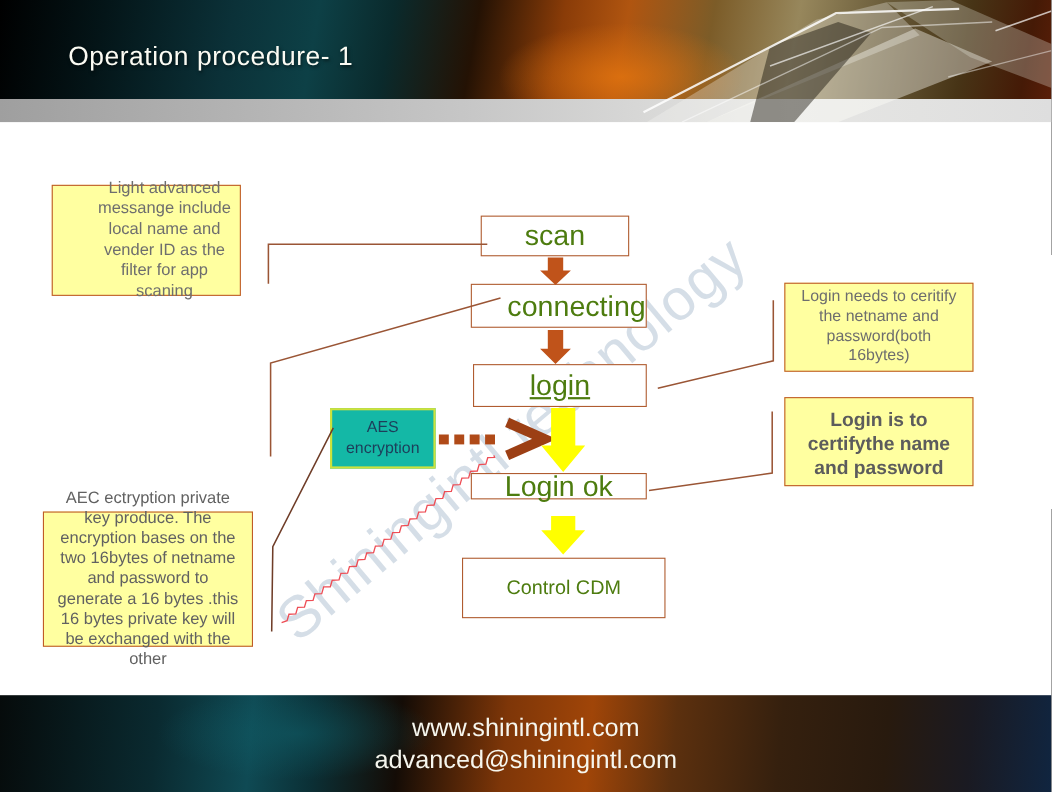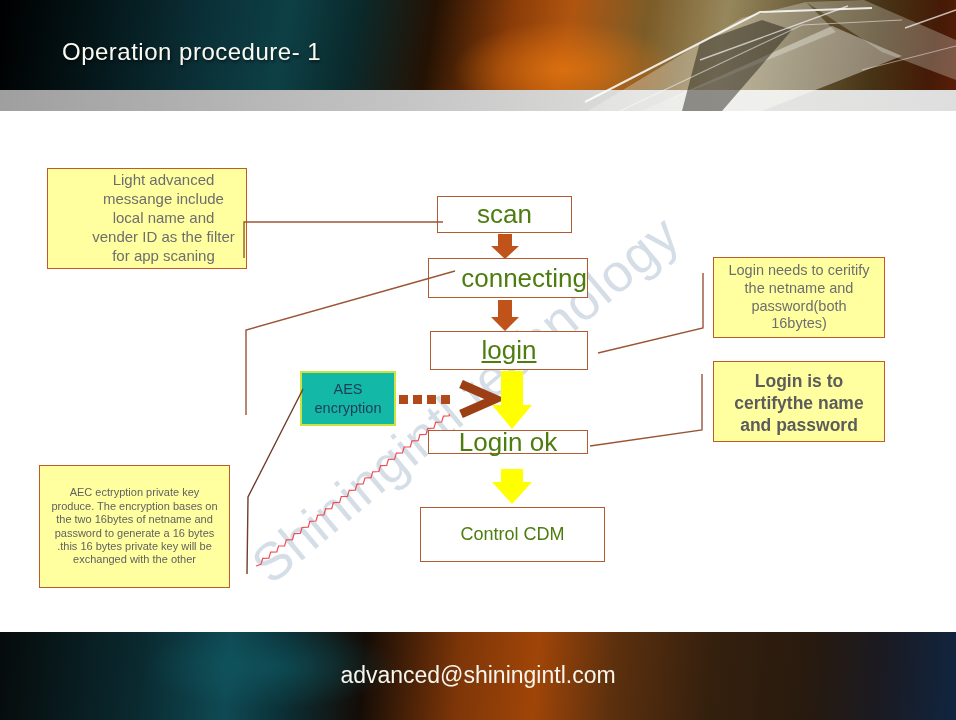--- a/index.html
+++ b/index.html
@@ -56,23 +56,23 @@
     background:#14b8a6;border:2px solid #cde23c;
     display:flex;align-items:center;justify-content:center;text-align:center;
     color:#1d3e5a;font-size:14.5px;line-height:1.25;padding:2px;
   }
   
   .callout{
     position:absolute;background:#ffffa0;border:1.5px solid #bf5b28;z-index:3;
     display:flex;align-items:center;justify-content:center;text-align:center;
     color:#6e6e6e;padding:4px 8px;
   }
-  .co-l1{left:47px;top:168px;width:200px;height:101px;font-size:15px;line-height:1.26;padding-left:41px;}
+  .co-l1{left:47px;top:168px;width:172px;height:101px;font-size:15px;line-height:1.26;padding-left:41px;}
   .co-l2{left:23px;top:320px;width:207px;height:106px;font-size:15.5px;line-height:1.3;}
-  .co-l3{left:39px;top:465px;width:191px;height:123px;font-size:11px;line-height:1.22;color:#616161;}
+  .co-l3{left:39px;top:465px;width:191px;height:123px;font-size:15px;line-height:1.22;color:#616161;}
   .co-r1{left:713px;top:257px;width:172px;height:81px;font-size:14.5px;line-height:1.22;}
   .co-r2{left:713px;top:361px;width:172px;height:81px;font-size:17.5px;line-height:1.25;font-weight:700;color:#5c5c5c;align-items:flex-end;}
   
   .overlay{position:absolute;left:0;top:0;width:956px;height:720px;z-index:4;pointer-events:none;}
 </style>
 </head>
 <body>
 
 <div class="slide">
 
@@ -144,16 +144,17 @@
       <rect x="427" y="395" width="9" height="9" fill="#b04a18"></rect>
       <rect x="441" y="395" width="9" height="9" fill="#b04a18"></rect>
       <path d="M461,384 L495,399 L461,414" fill="none" stroke-width="9" stroke="#9c3f14"></path>
     </g>
 
     <polygon points="501,371 523,371 523,405 532,405 512,429 492,405 501,405" fill="#ffff00"></polygon>
     <polygon points="501,469 523,469 523,482 532,482 512,504 492,482 501,482" fill="#ffff00"></polygon>
   </svg>
 
   <div class="footer">
+    <div class="footer-line">www.shiningintl.com</div>
     <div class="footer-line">advanced@shiningintl.com</div>
   </div>
 
 </div>
 
 </body></html>

